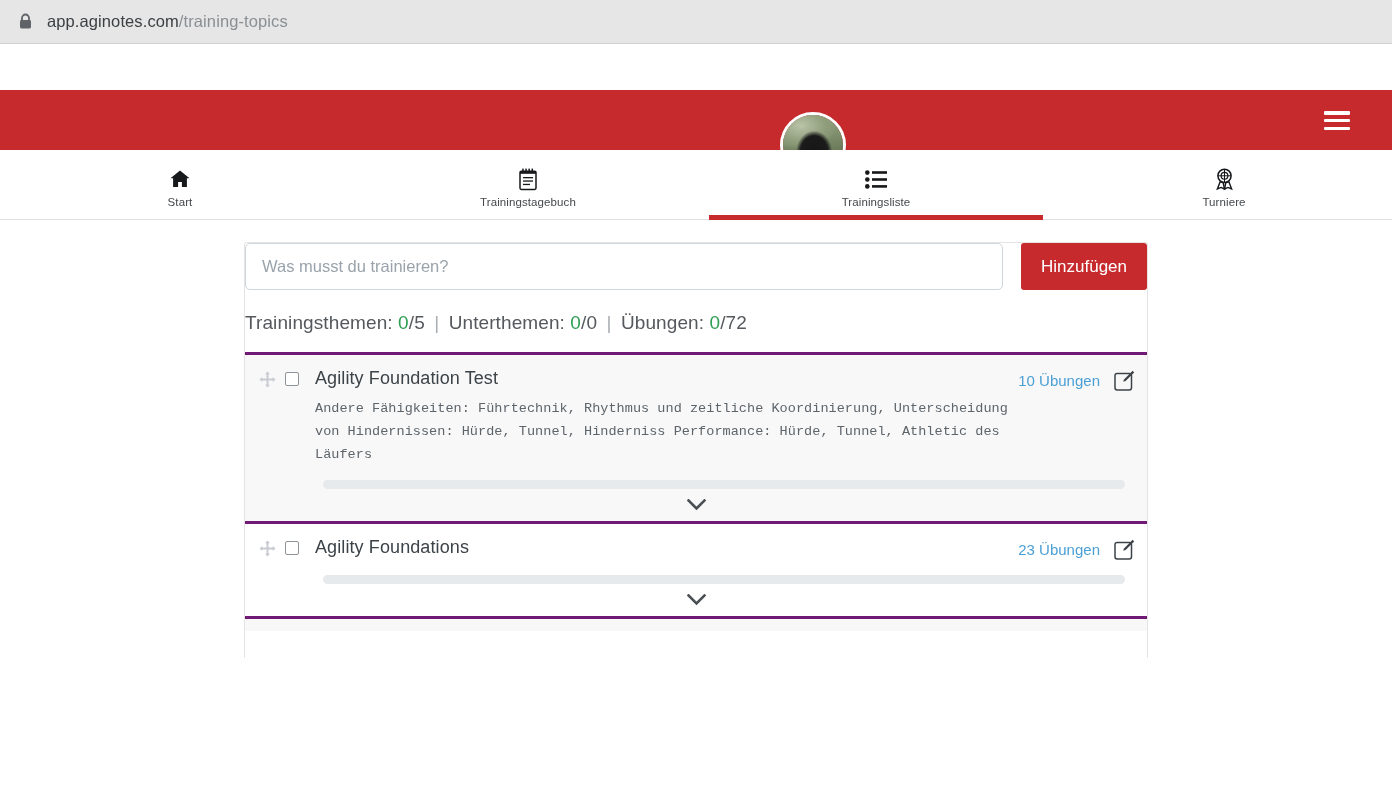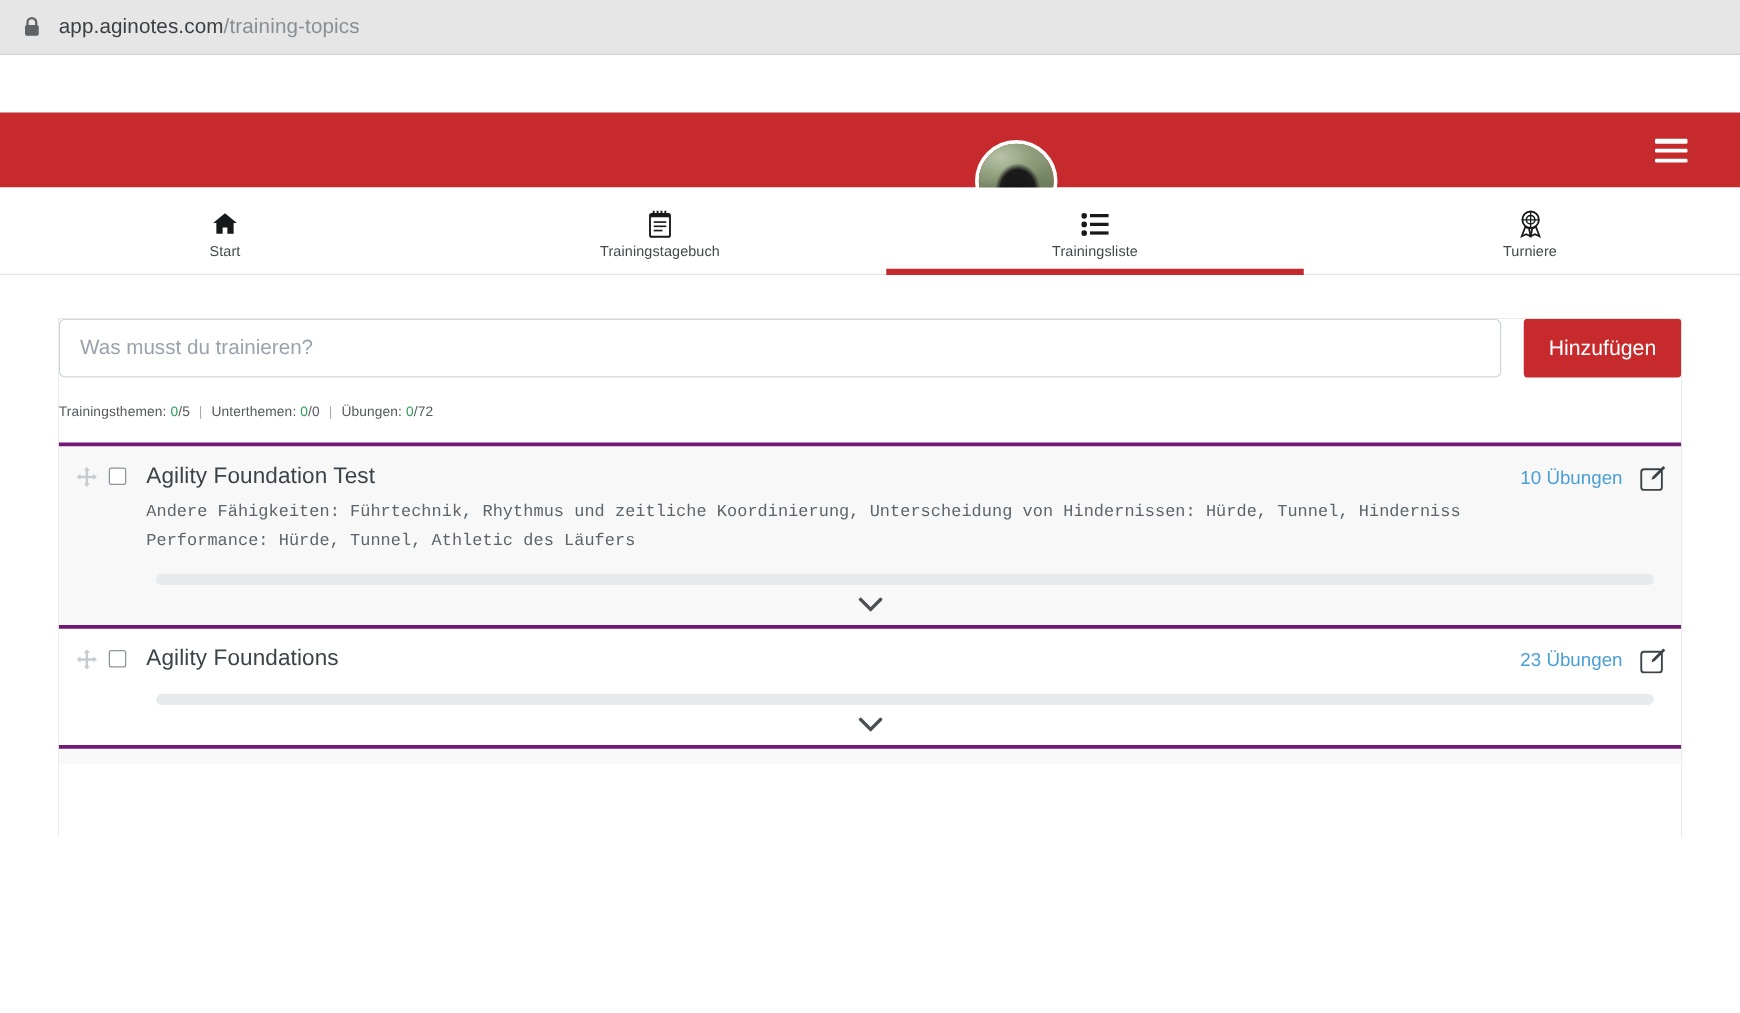--- a/index.html
+++ b/index.html
@@ -90,22 +90,22 @@
     background: #c62a2d;
   }
 
   
   .page {
     height: 434px;
     background: #ffffff;
     padding-top: 18px;
   }
   .card {
-    width: 1300px;
-    margin: 16px auto;
+    width: 904px;
+    margin: 4px auto;
     background: #ffffff;
     border: 1px solid #e4e4e4;
     border-bottom: none;
     border-radius: 3px 3px 0 0;
     height: 100%;
     overflow: hidden;
   }
 
   .searchrow { display: flex; align-items: center; gap: 18px; }
   .searchinput {
@@ -129,21 +129,21 @@
     border: none;
     border-radius: 3px;
     font-size: 17px;
     font-family: "Liberation Sans", sans-serif;
     cursor: pointer;
     white-space: nowrap;
   }
 
   .stats {
     margin-top: 22px;
-    font-size: 11px;
+    font-size: 19px;
     color: #55595d;
     letter-spacing: .1px;
   }
   .stats .num { color: #2e9e53; }
   .stats .sep { color: #a8adb2; padding: 0 4px; }
 
   
   .topiclist { margin-top: 18px; }
   .topicrow {
     position: relative;

